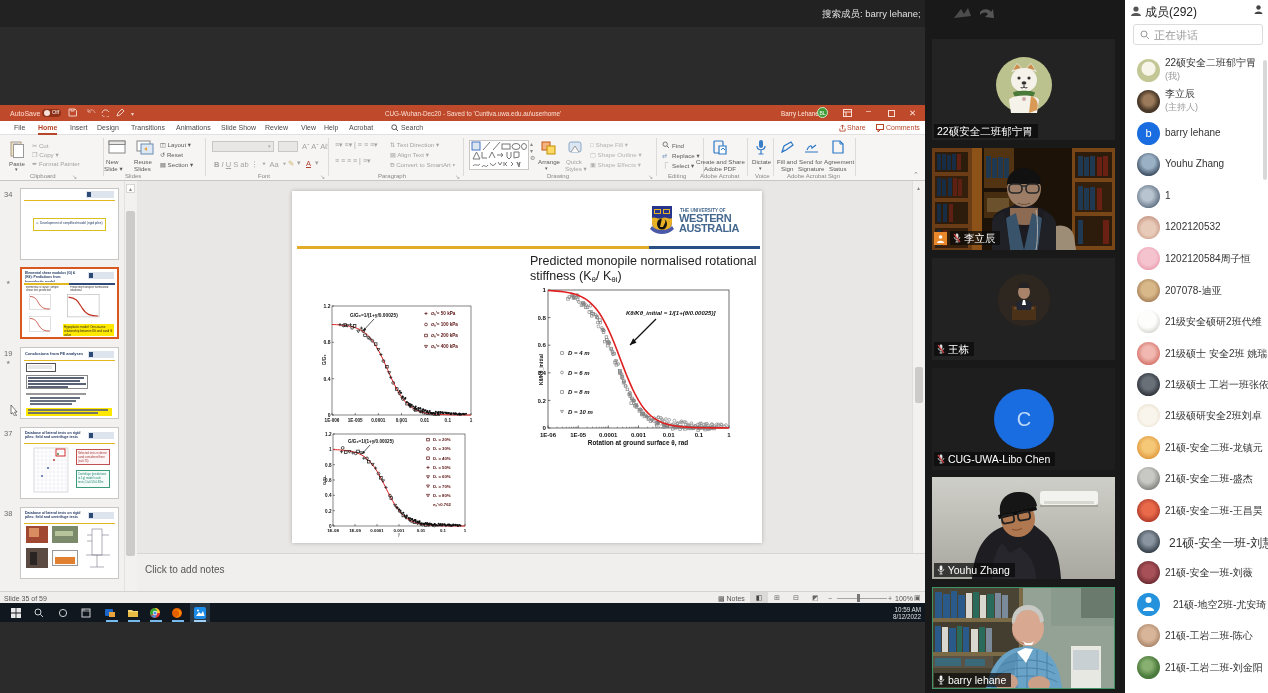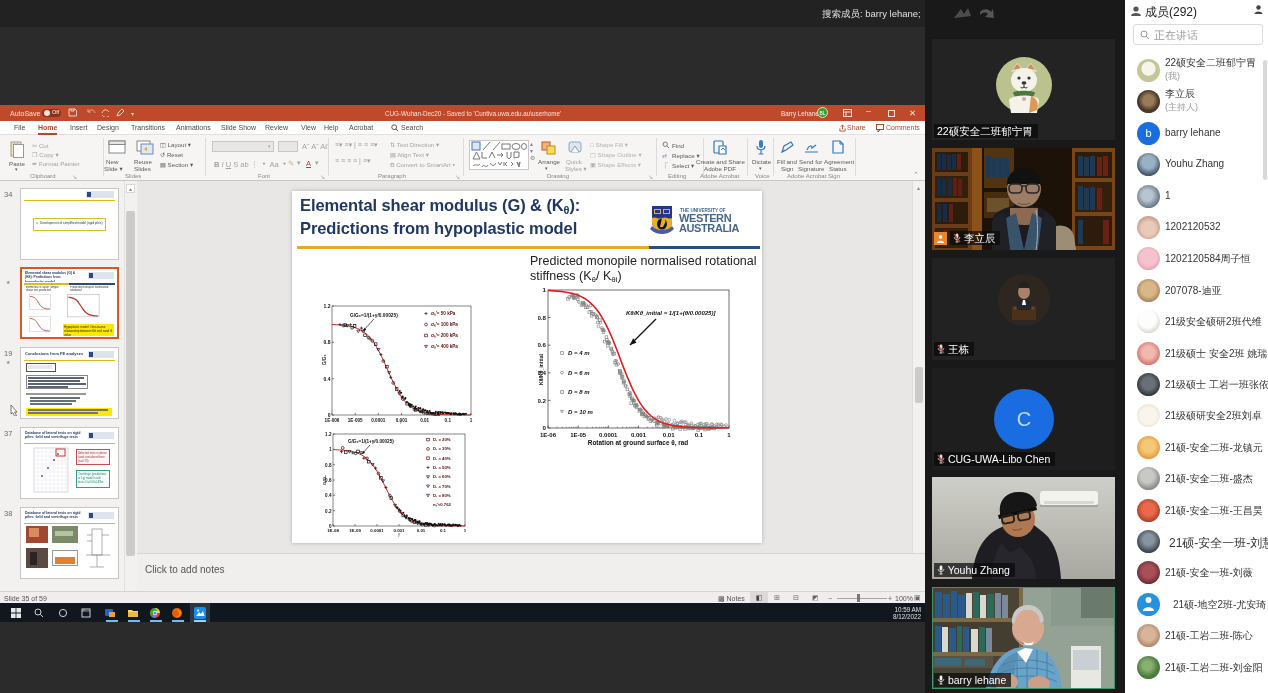--- a/index.html
+++ b/index.html
@@ -323,21 +323,20 @@
       <path d="M2 28h24M13 28v12M6 40h14M3 8h5M18 8h7M3 14h5"></path>
     </svg>
   </div>
 <div class="abs" style="left:137px;top:181px;width:788px;height:372px;background:#e9e7e6">
     <span class="abs" style="left:775px;top:0;width:13px;height:372px;background:#f2f1f0;border-left:1px solid #e0dedd"></span>
     <span class="abs" style="left:777px;top:3px;width:9px;height:9px;color:#888;font-size:6px;text-align:center;line-height:9px">▴</span>
     <span class="abs" style="left:778px;top:186px;width:8px;height:36px;background:#cdcbca;border-radius:2px"></span>
     <span class="abs" style="left:777px;top:368px;width:9px;height:30px;color:#888;font-size:6px;text-align:center;line-height:10px">▴<br>▾</span>
   </div>
 <div class="abs" style="left:292px;top:191px;width:470px;height:352px;background:#fff;box-shadow:0 0 4px rgba(0,0,0,.25);overflow:hidden">
-    <div class="abs" style="left:8px;top:5px;font-size:16.5px;font-weight:bold;color:#1f3864;line-height:18px;letter-spacing:-0.1px">Elemental shear modulus (G) &amp; (K<span style="font-size:11px;vertical-align:-3px">θ</span>):<br>Predictions from hypoplastic model</div>
     <span class="abs" style="left:5px;top:55px;width:352px;height:3px;background:#e3ac28"></span>
     <span class="abs" style="left:357px;top:55px;width:111px;height:3px;background:#2a4f85"></span>
     <svg class="abs" style="left:358px;top:14px" width="92" height="30" viewBox="0 0 92 30">
 <path d="M2 1h20v16c0 6-5 9-10 9s-10-3-10-9z" fill="#27348b"></path>
 <path d="M2 13c3-2 6 2 10 0s7 2 10 0v4c0 6-5 9-10 9s-10-3-10-9z" fill="#e8b024"></path>
 <path d="M4 4h7v5H4zM13 4h7v5h-7z" fill="#e8b024"></path>
       <path d="M5 5h5v3H5zM14 5h5v3h-5z" fill="#27348b"></path>
 <ellipse cx="12" cy="19" rx="5" ry="5.5" fill="#111"></ellipse>
       <path d="M12 13c3 0 4 3 3 5l-2 4h-3z" fill="#e8b024"></path>
 <path d="M0 24c4 4 8 5 12 5s8-1 12-5l-2-3c-3 3-6 4-10 4s-7-1-10-4z" fill="#4a5aa8"></path>

